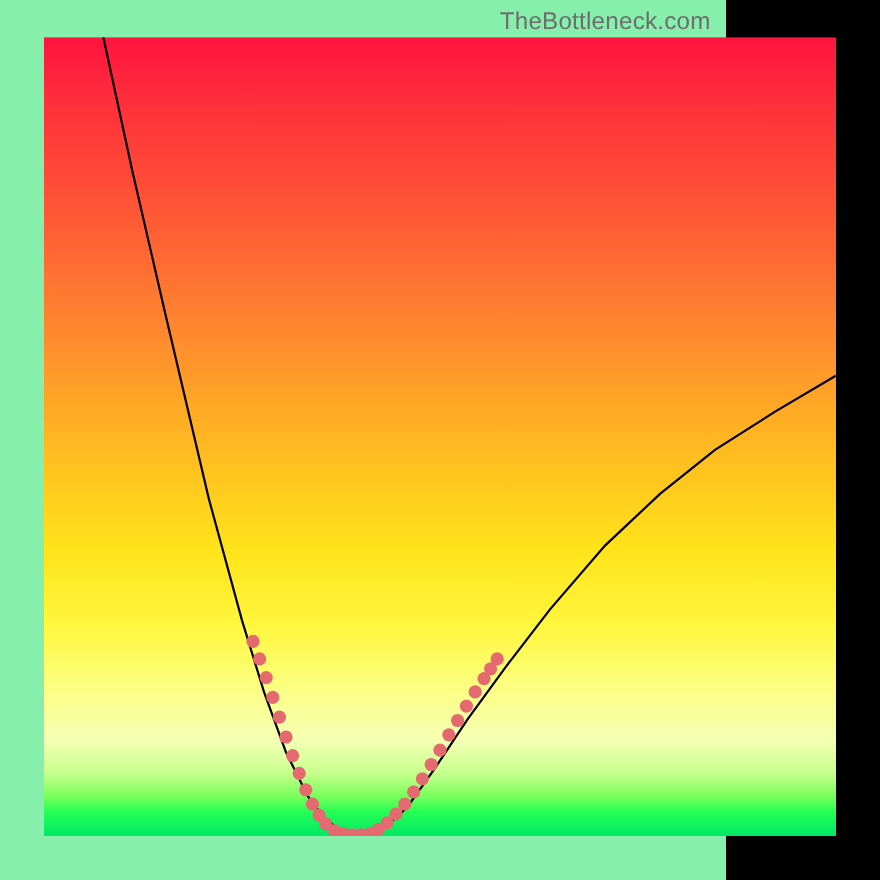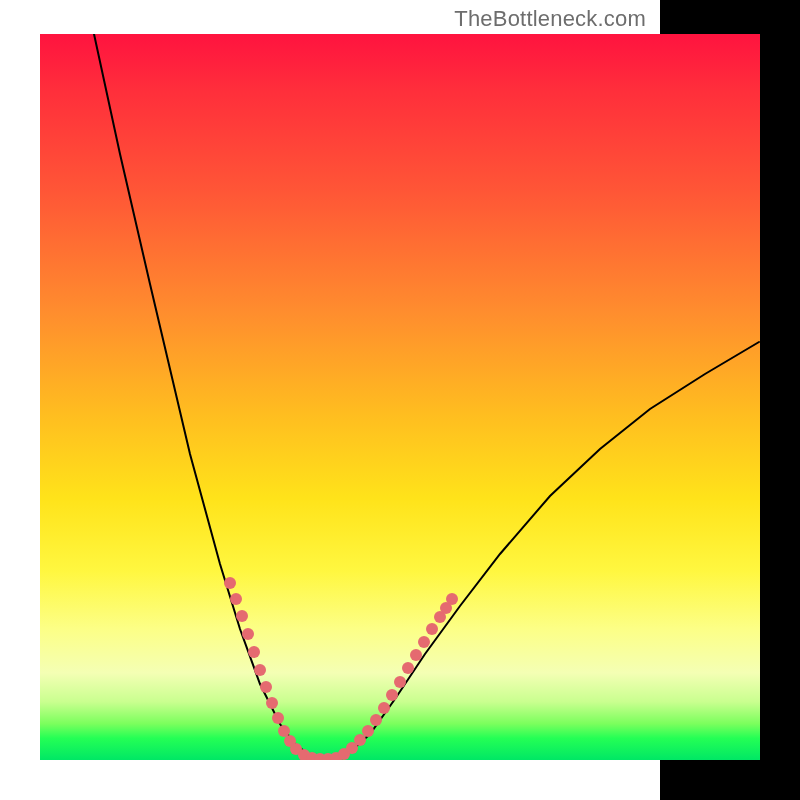--- a/index.html
+++ b/index.html
@@ -8,21 +8,21 @@
     width: 800px;
     height: 800px;
     background: #000;
     font-family: Arial, Helvetica, sans-serif;
     overflow: hidden;
   }
   .stage {
     position: relative;
     width: 660px;
     height: 800px;
-    background: #ffffff;
+    background: #86efac;
   }
   .plot-area {
     position: absolute;
     left: 40px;
     top: 34px;
     width: 720px;
     height: 726px;
     
     background: linear-gradient(
       to bottom,

